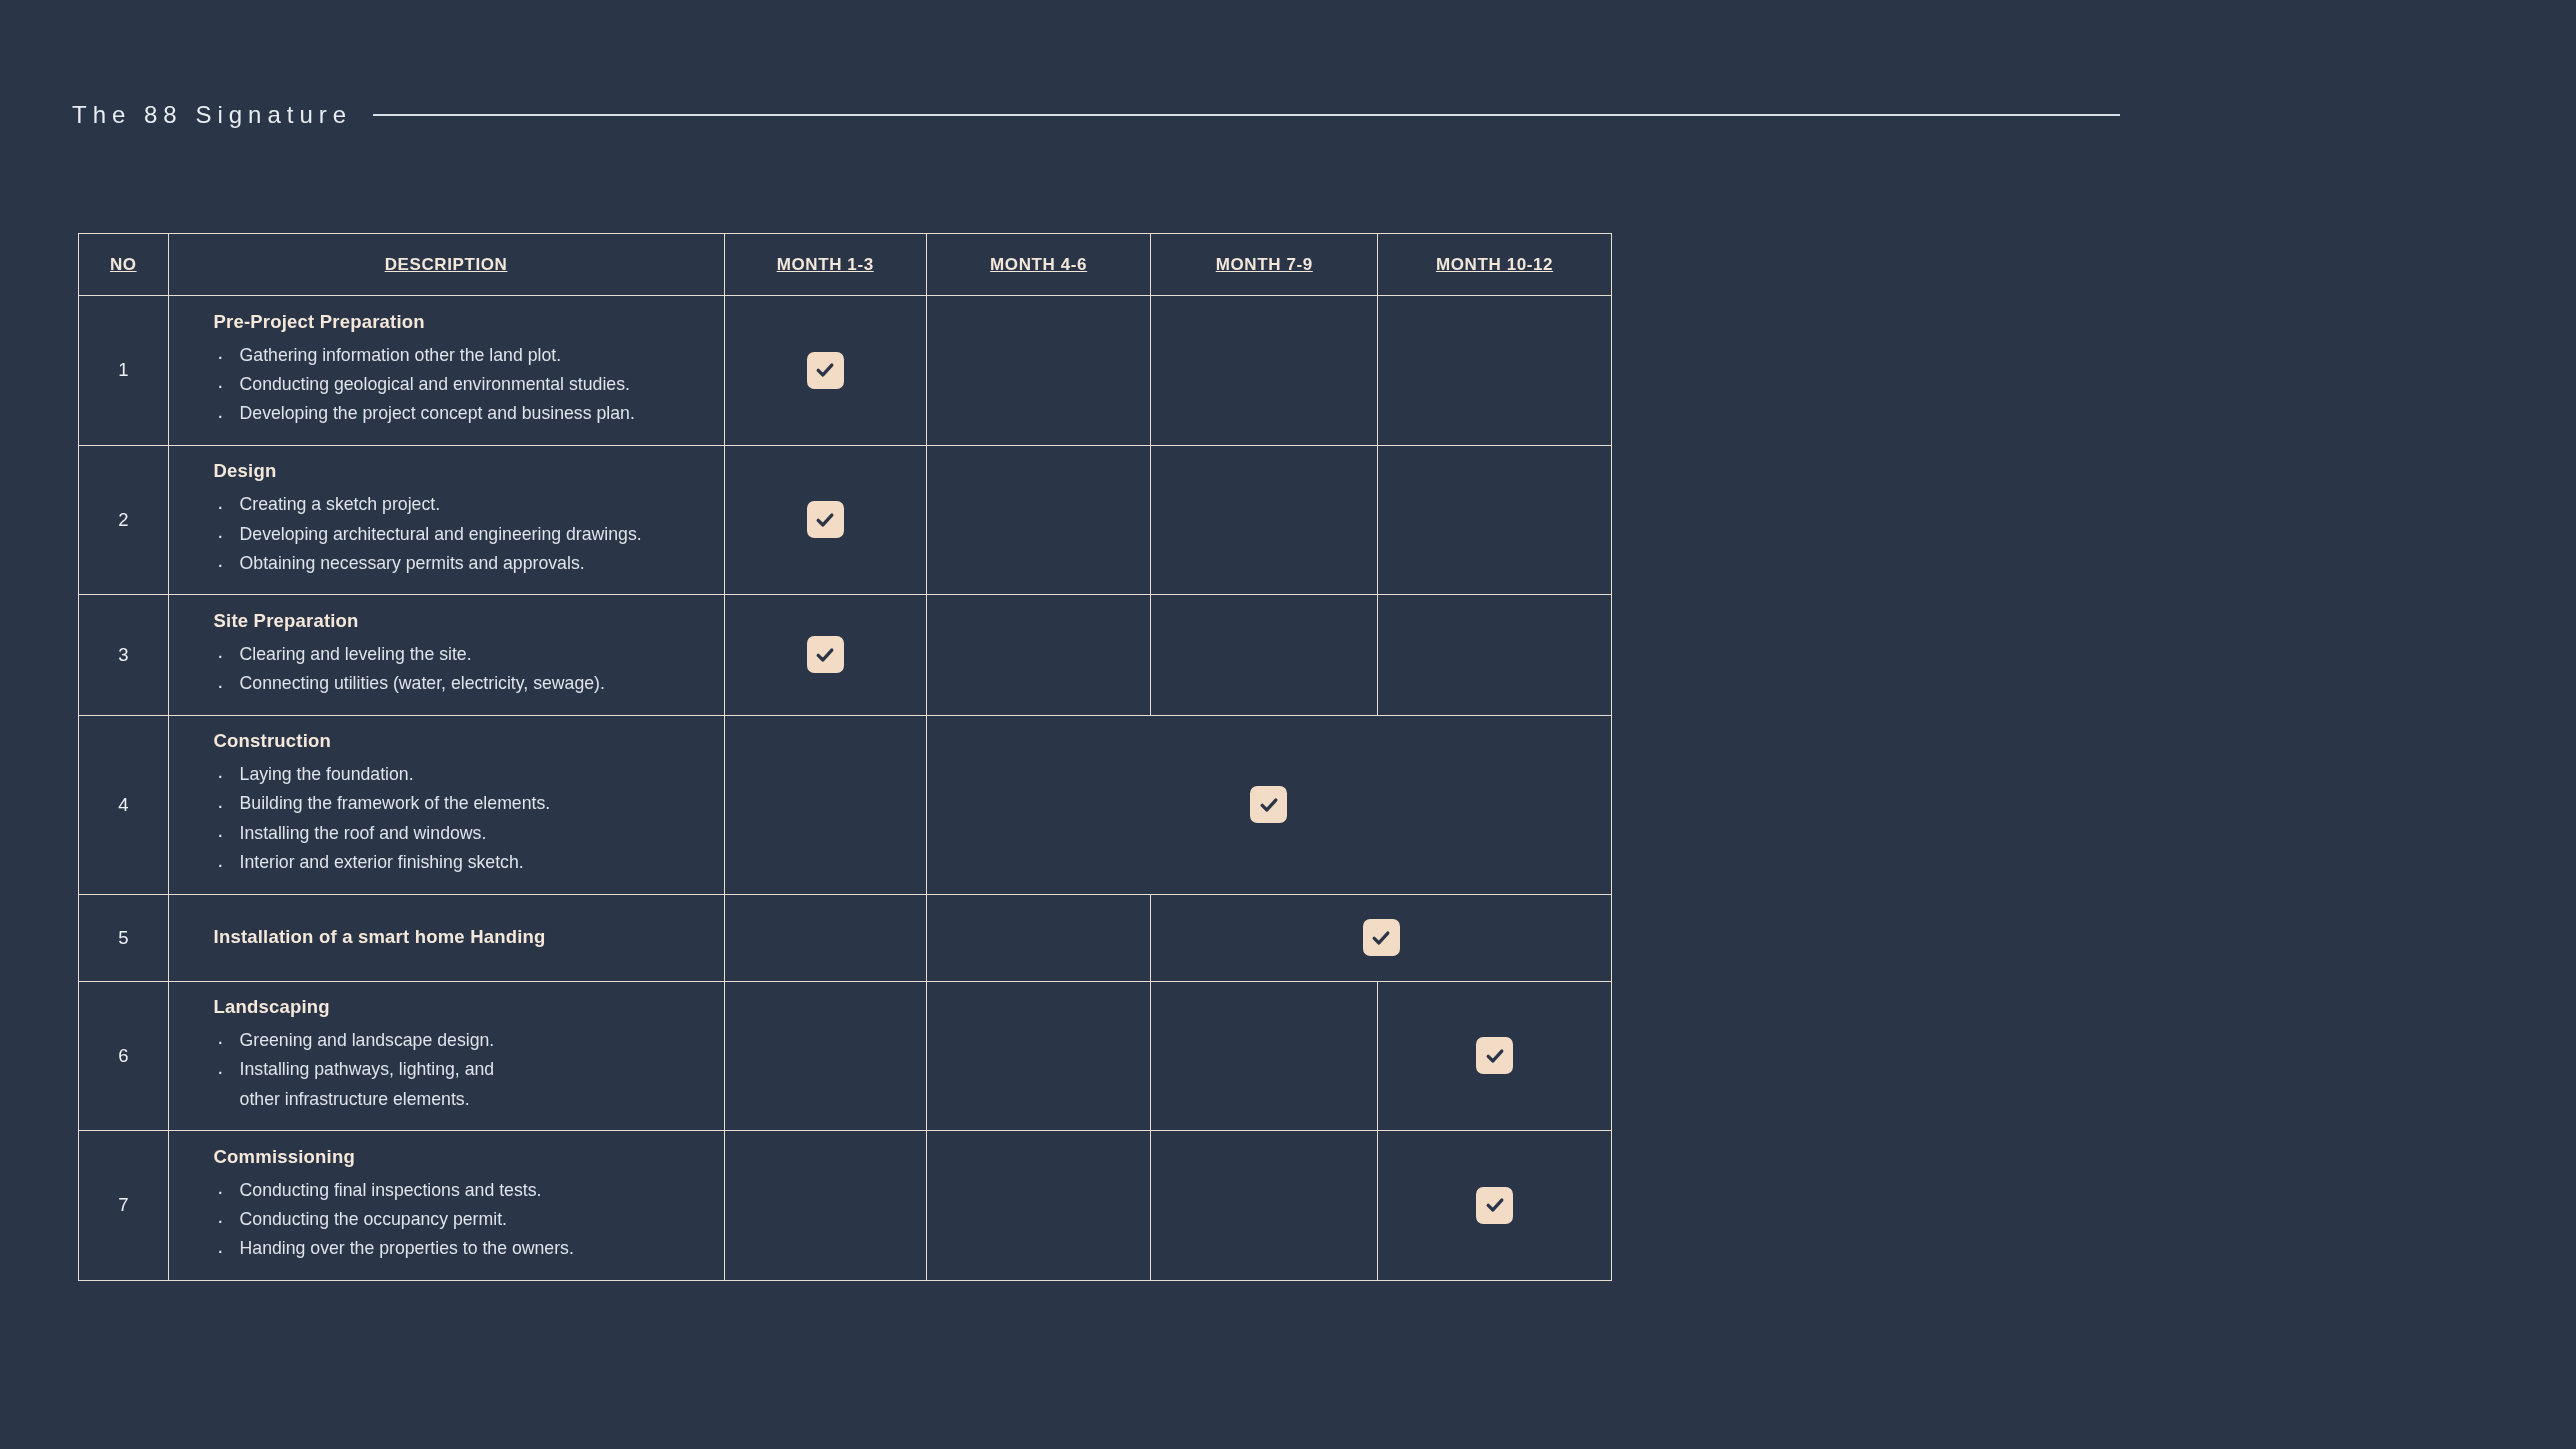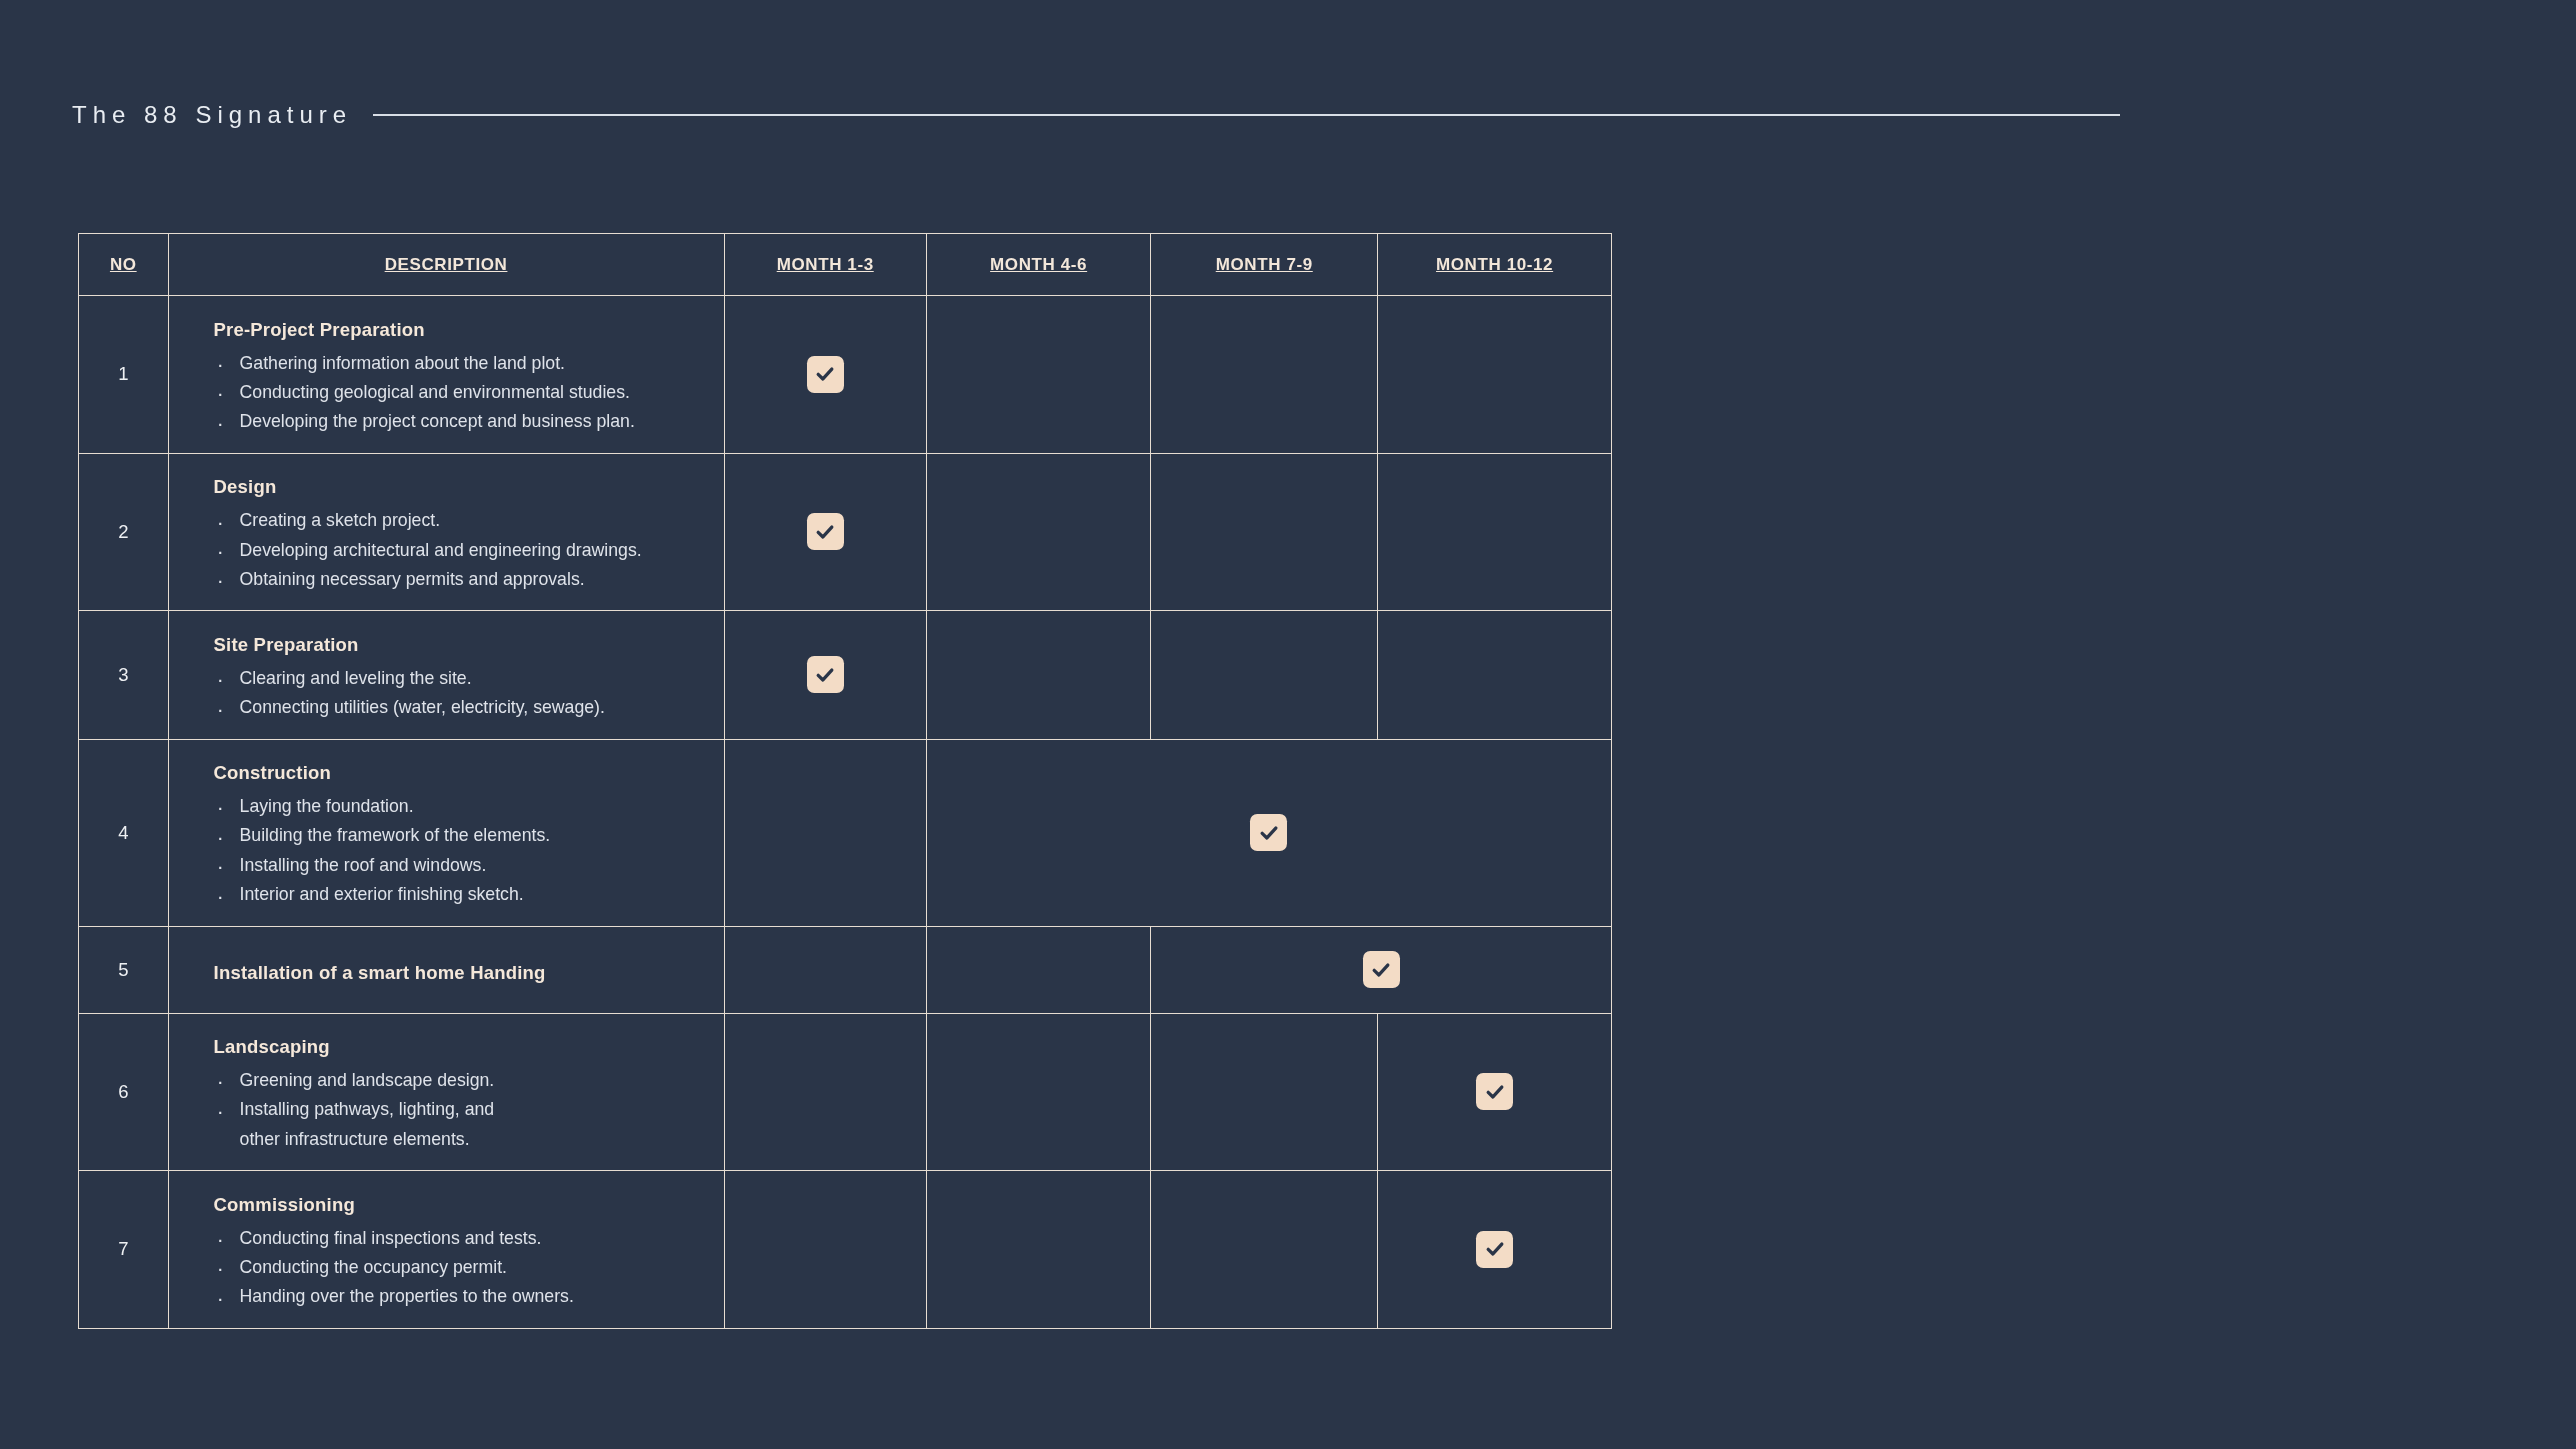--- a/index.html
+++ b/index.html
@@ -103,21 +103,20 @@
   td.month-cell {
     text-align: center;
   }
 
   .task-title {
     color: #f5e8da;
     font-size: 18.5px;
     font-weight: bold;
     margin-bottom: 8px;
     letter-spacing: 0.2px;
-    margin-top: 8px;
   }
   .task-title.solo {
     margin-bottom: 0;
   }
   .bullet-list {
     list-style: none;
     margin: 0;
     padding: 0;
   }
   .bullet-item {
@@ -193,21 +192,21 @@
       <th class="colhead">MONTH 10-12</th>
     </tr>
   </thead>
 
   <tbody id="plan-body">
       <tr style="height: 137px;">
         <td class="no-cell">1</td>
         <td class="desc-cell">
           <div class="task-title">Pre-Project Preparation</div>
           <ul class="bullet-list">
-            <li class="bullet-item">Gathering information about the land plot.</li>
+            <li class="bullet-item">Gathering information other the land plot.</li>
             <li class="bullet-item">Conducting geological and environmental studies.</li>
             <li class="bullet-item">Developing the project concept and business plan.</li>
           </ul>
         </td>
         <td class="month-cell"><span class="checkmark-box"><svg width="24" height="24" viewBox="0 0 30 30" aria-hidden="true">
               <path d="M6.5 15.4 L12.4 21.2 L23.5 8.8" fill="none" stroke="#2a3548" stroke-width="4.1" stroke-linecap="round" stroke-linejoin="round"></path>
             </svg></span></td>
         <td class="month-cell"></td>
         <td class="month-cell"></td>
         <td class="month-cell"></td>

